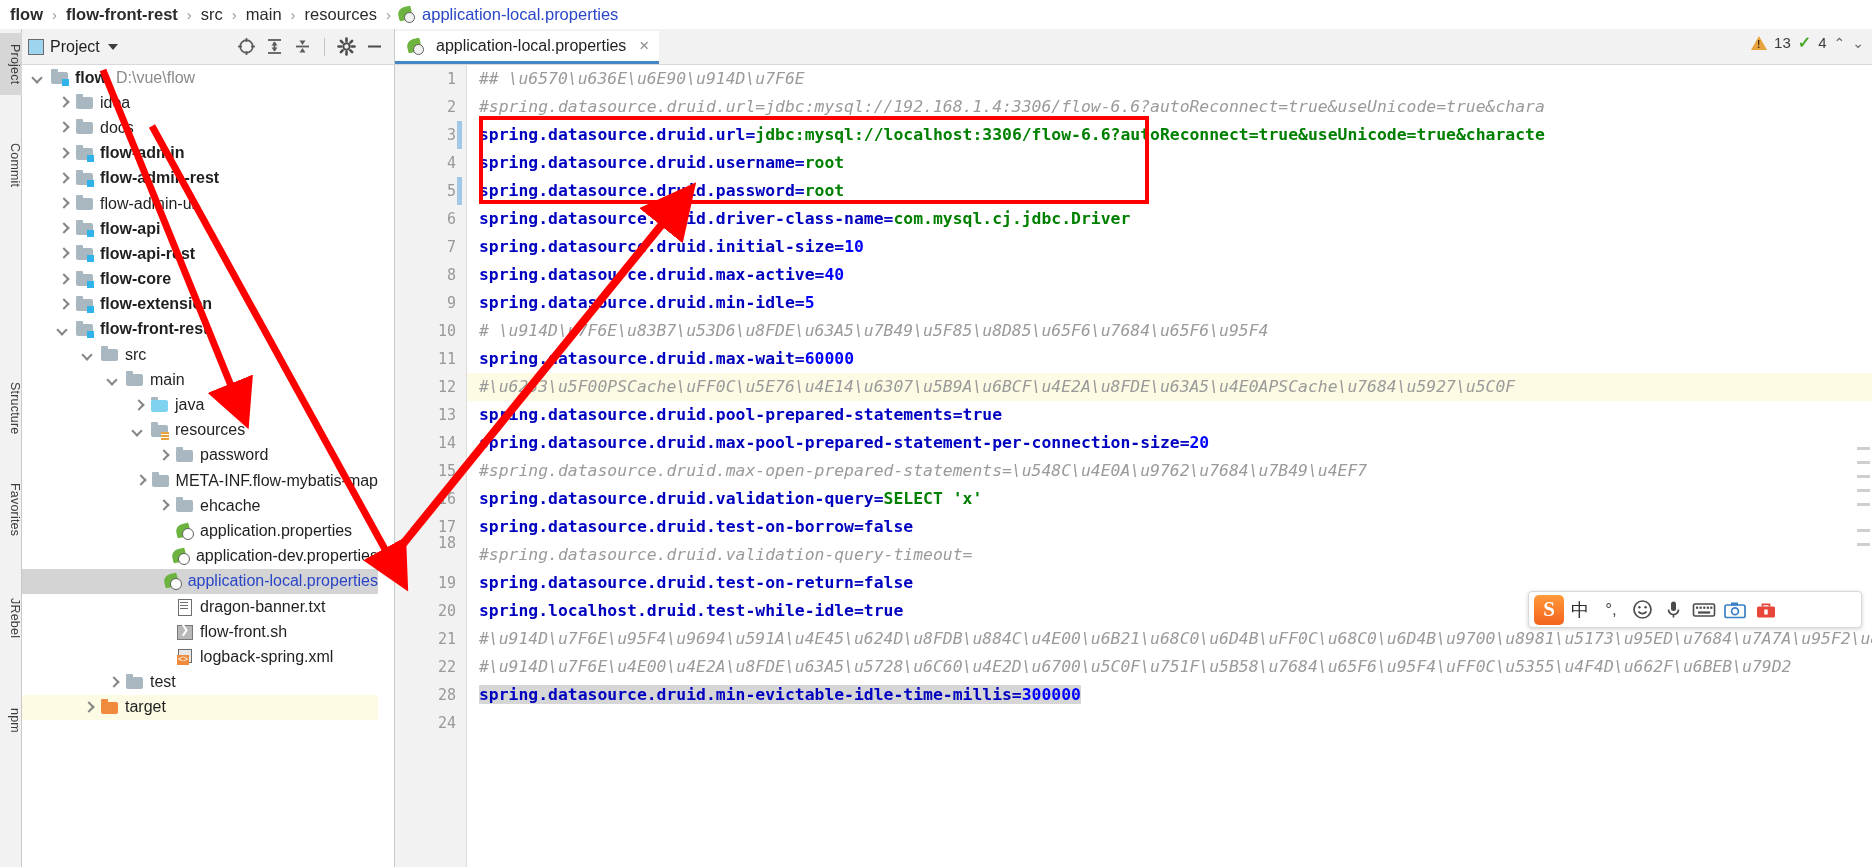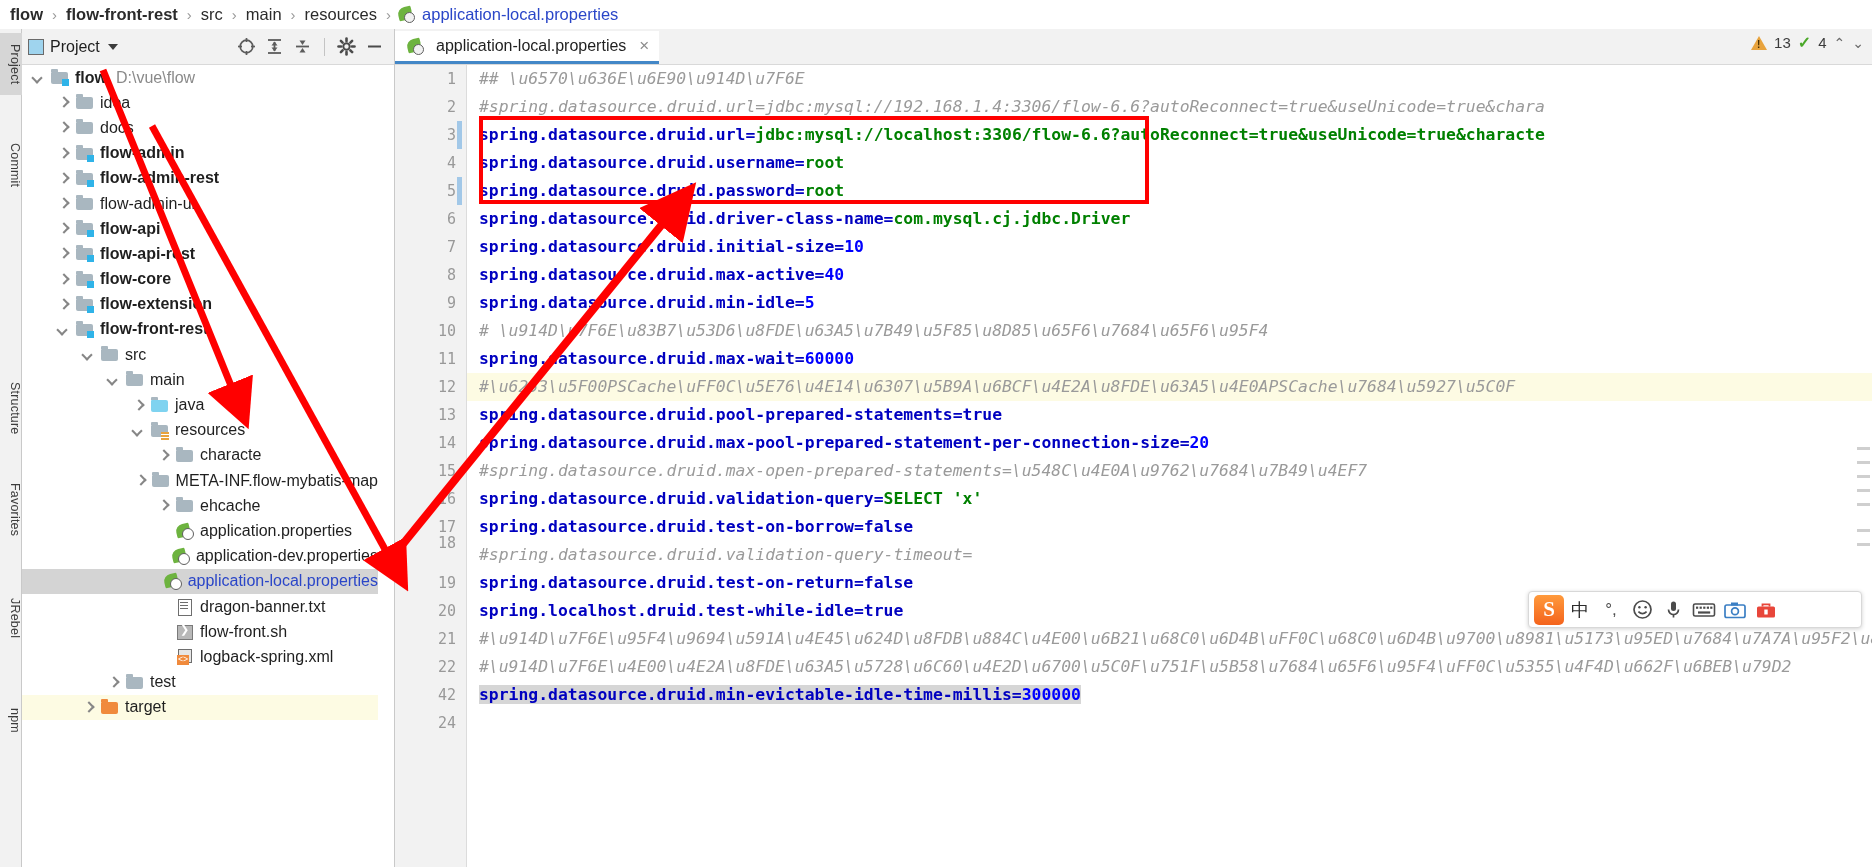--- a/index.html
+++ b/index.html
@@ -513,21 +513,21 @@
           </span>
           <span class="tlabel">resources</span>
         </div>
         <div class="trow">
           <span style="display: inline-block; width: 135px;"></span>
           <span class="arrow right"></span>
           <span style="display: inline-block; width: 6px;"></span>
           <span class="ficon">
             <span class="folder"></span>
           </span>
-          <span class="tlabel">characte</span>
+          <span class="tlabel">password</span>
         </div>
         <div class="trow">
           <span style="display: inline-block; width: 135px;"></span>
           <span class="arrow right"></span>
           <span style="display: inline-block; width: 6px;"></span>
           <span class="ficon">
             <span class="folder"></span>
           </span>
           <span class="tlabel">META-INF.flow-mybatis-map</span>
         </div>
@@ -630,21 +630,21 @@
         <div class="ln" style="top: 336px;">13</div>
         <div class="ln" style="top: 364px;">14</div>
         <div class="ln" style="top: 392px;">15</div>
         <div class="ln" style="top: 420px;">16</div>
         <div class="ln" style="top: 448px;">17</div>
         <div class="ln" style="top: 464px;">18</div>
         <div class="ln" style="top: 504px;">19</div>
         <div class="ln" style="top: 532px;">20</div>
         <div class="ln" style="top: 560px;">21</div>
         <div class="ln" style="top: 588px;">22</div>
-        <div class="ln" style="top: 616px;">42</div>
+        <div class="ln" style="top: 616px;">28</div>
         <div class="ln" style="top: 644px;">24</div>
       </div>
     <div class="code-pane" id="code-pane">
         <div class="code-line"><span class="cmt">## \u6570\u636E\u6E90\u914D\u7F6E</span></div>
         <div class="code-line"><span class="cmt">#spring.datasource.druid.url=jdbc:mysql://192.168.1.4:3306/flow-6.6?autoReconnect=true&amp;useUnicode=true&amp;chara</span></div>
         <div class="code-line"><span class="key">spring.datasource.druid.url=</span><span class="val">jdbc:mysql://localhost:3306/flow-6.6?autoReconnect=true&amp;useUnicode=true&amp;characte</span></div>
         <div class="code-line"><span class="key">spring.datasource.druid.username=</span><span class="val">root</span></div>
         <div class="code-line"><span class="key">spring.datasource.druid.password=</span><span class="val">root</span></div>
         <div class="code-line"><span class="key">spring.datasource.druid.driver-class-name=</span><span class="val">com.mysql.cj.jdbc.Driver</span></div>
         <div class="code-line"><span class="key">spring.datasource.druid.initial-size=</span><span class="num">10</span></div>

